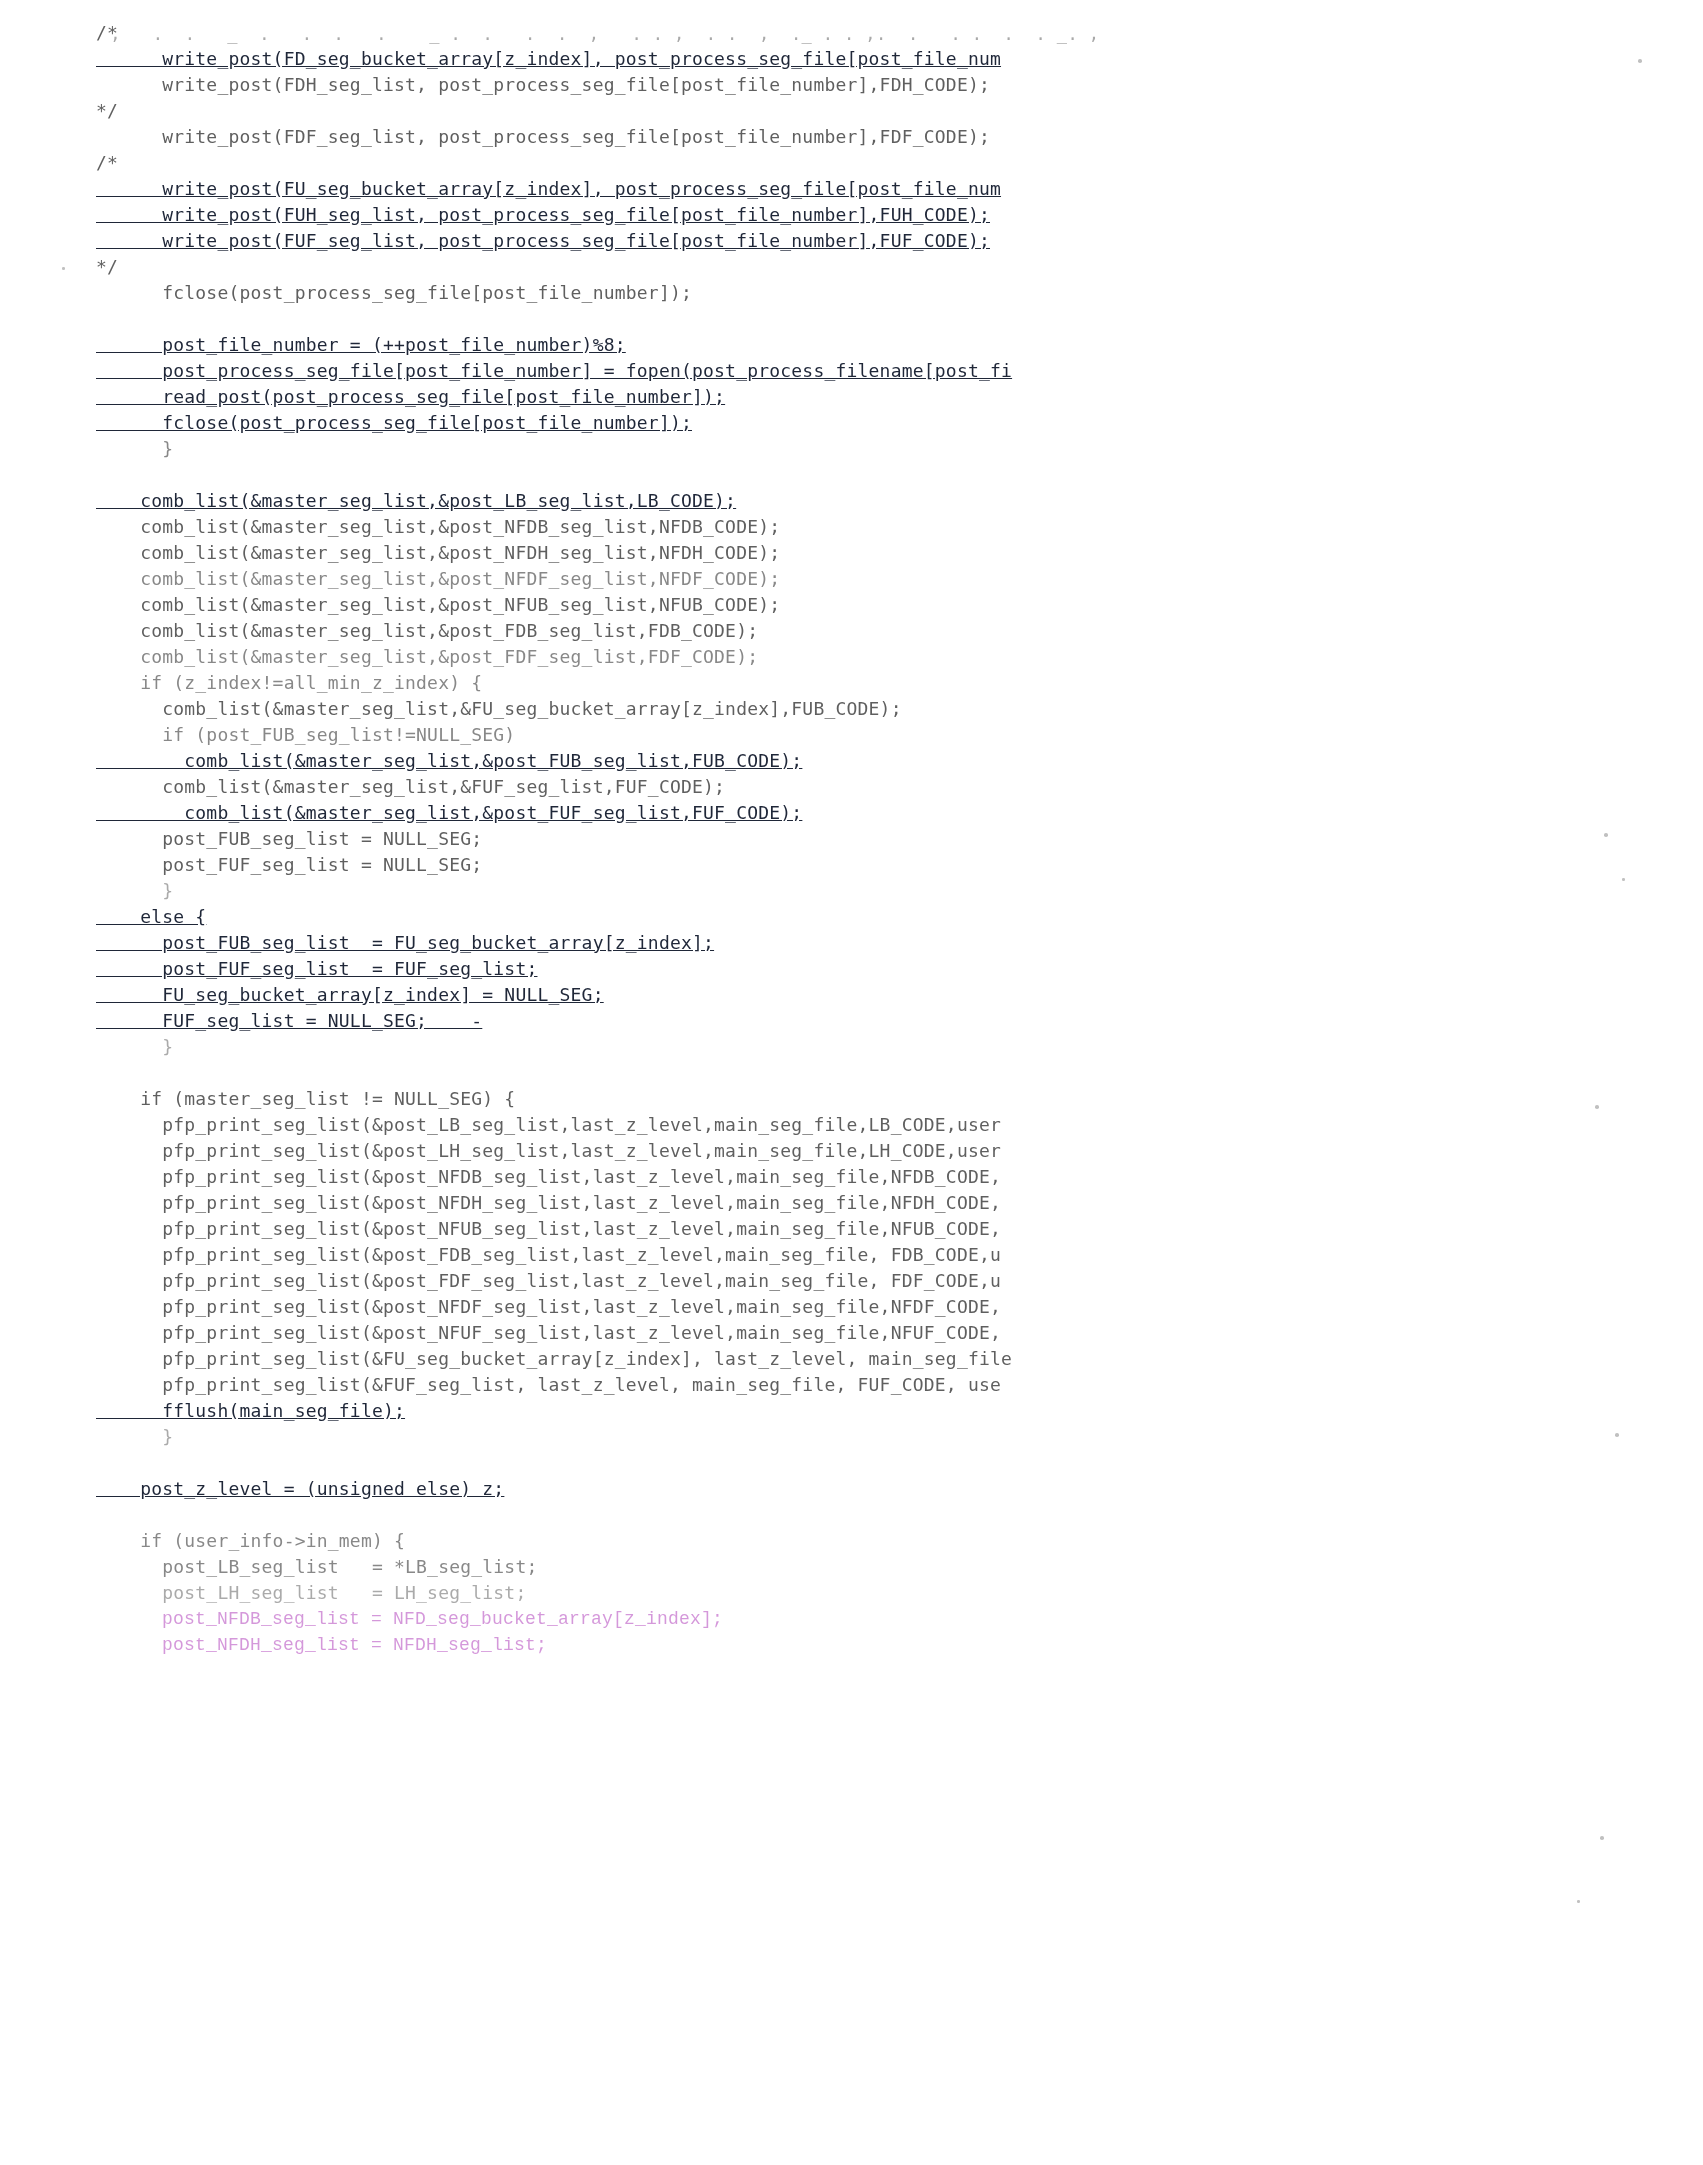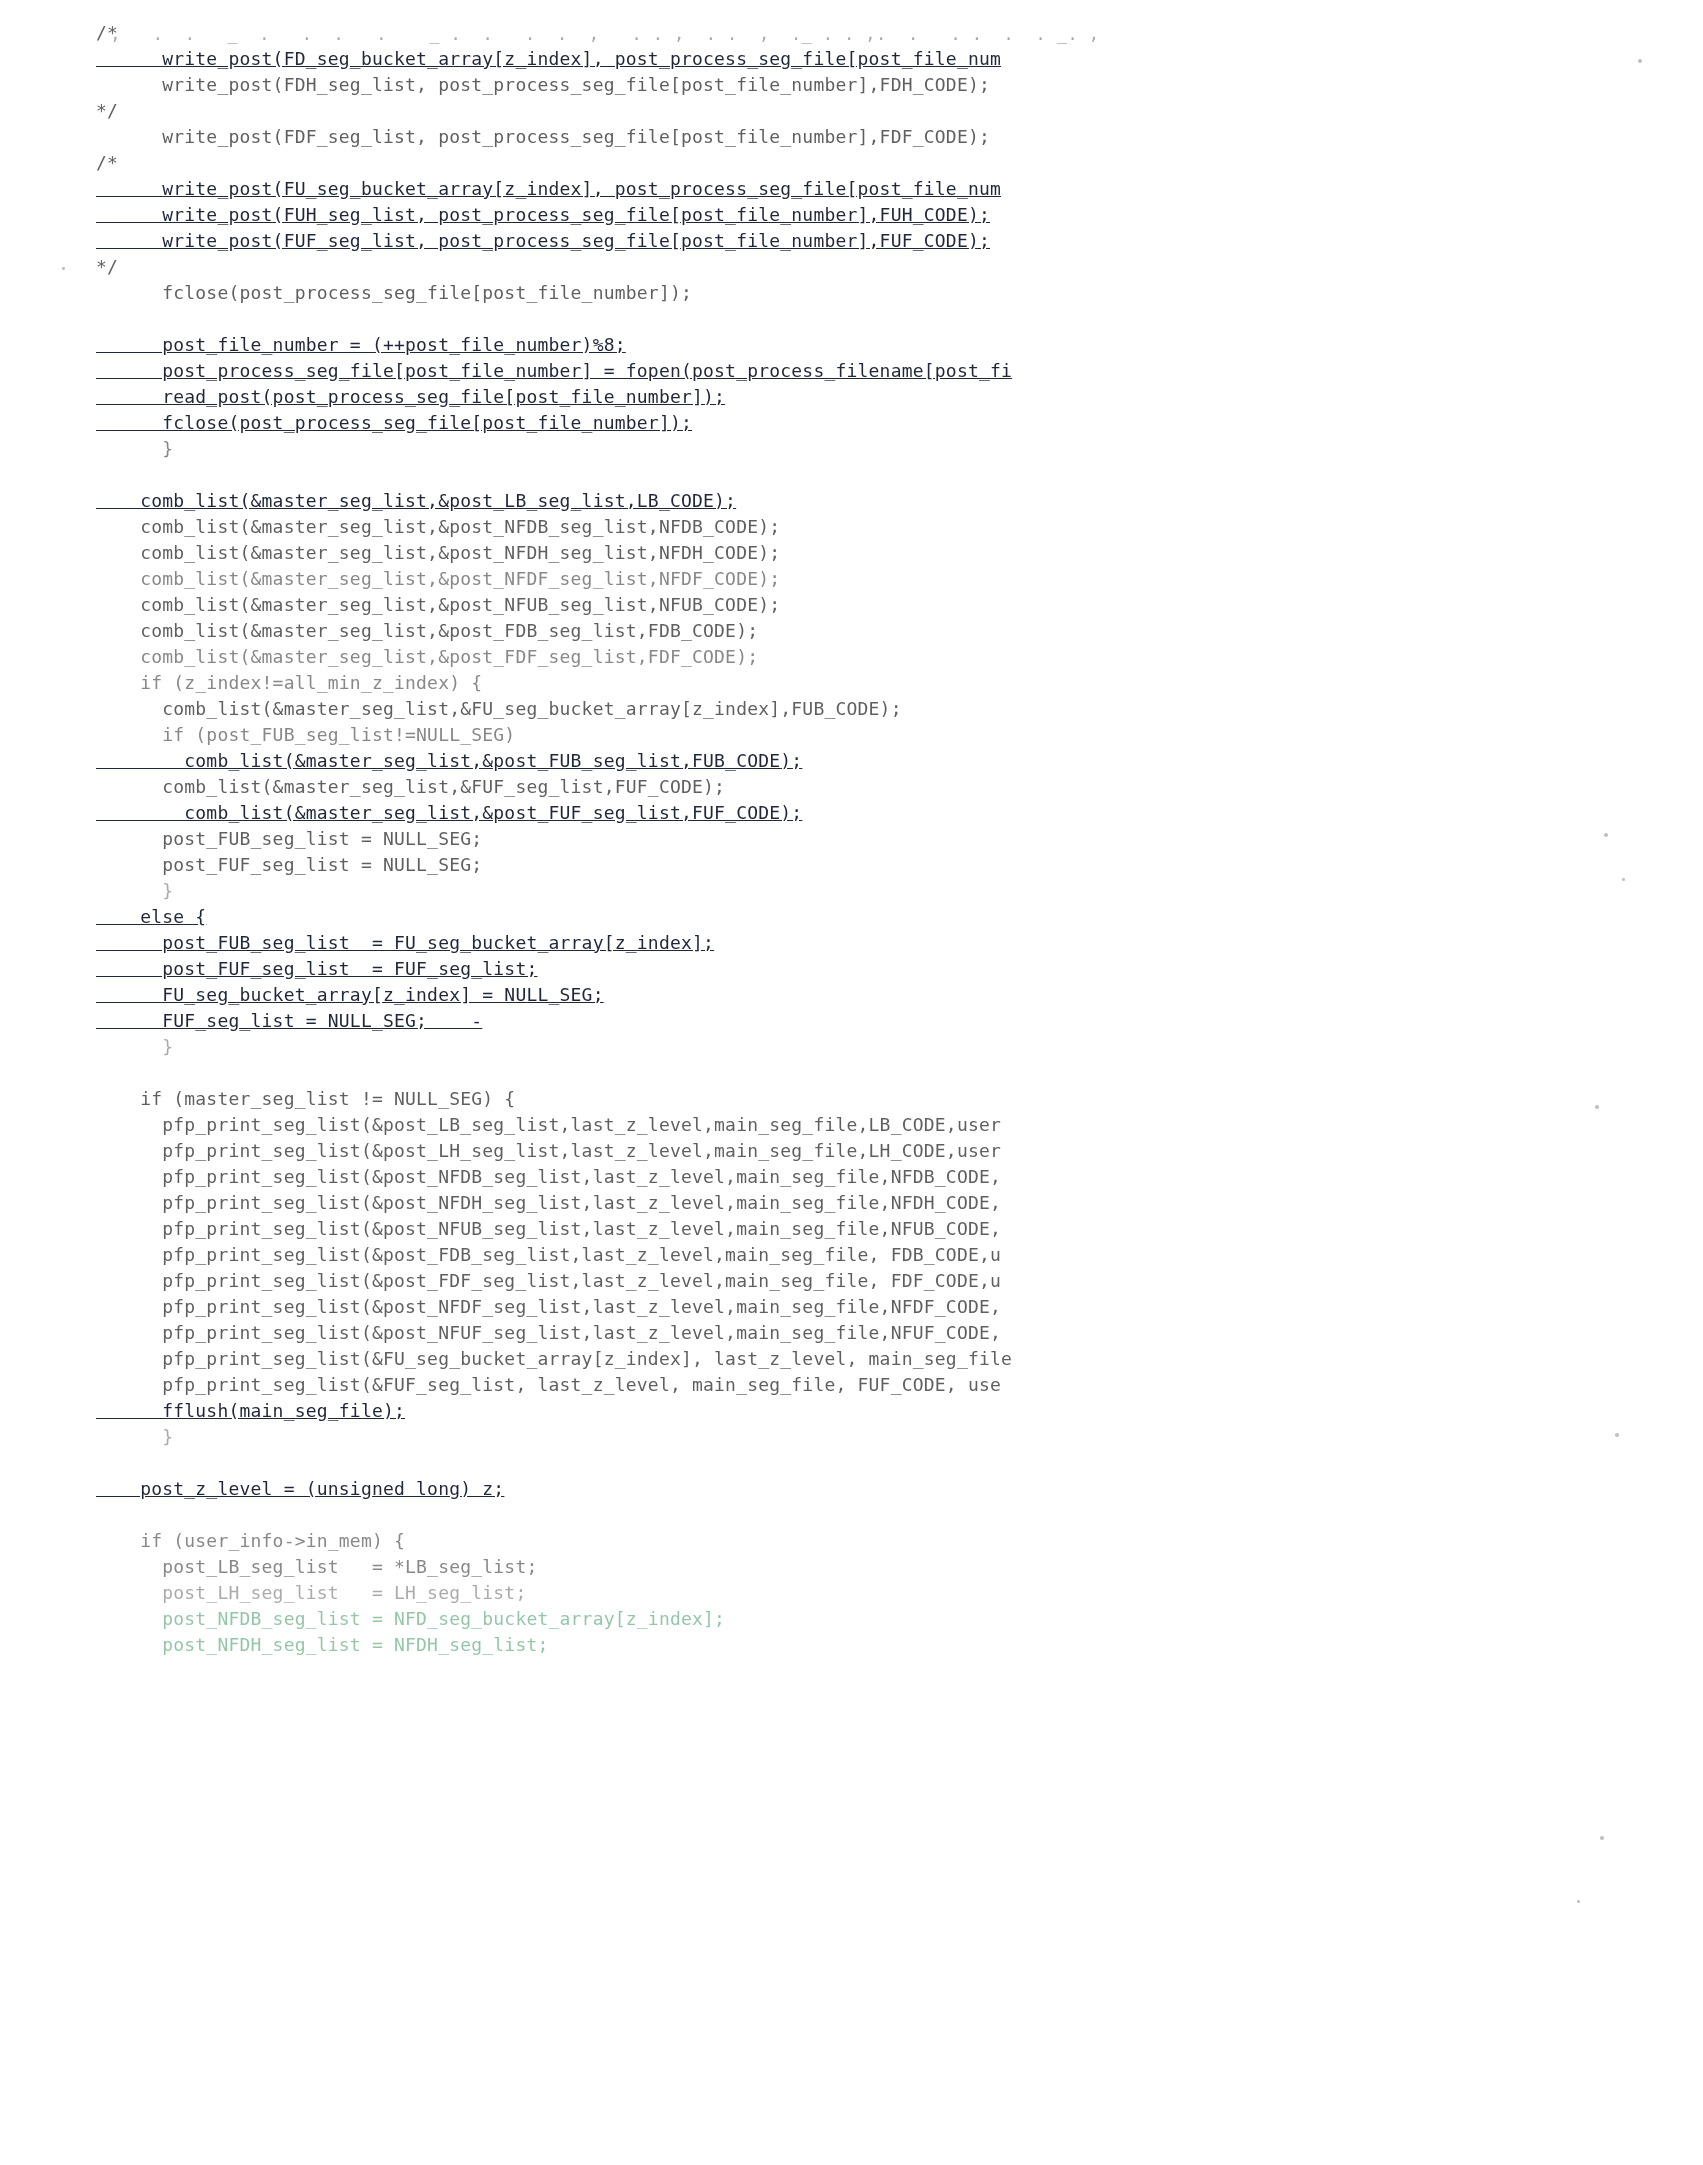--- a/index.html
+++ b/index.html
@@ -32,21 +32,21 @@
     line-height: 26px;
     white-space: pre;
     letter-spacing: 0.2px;
     color: #1a1a1a;
     height: 26px;
   }
   .f1 { color: #0f172a; opacity: 0.93; text-decoration: underline; }
   .f2 { color: #3d3d3d; opacity: 0.82; }
   .f3 { color: #565656; opacity: 0.70; }
   .f4 { color: #6e6e6e; opacity: 0.58; }
-  .f5 { color: #15803d; opacity: 0.45; }
+  .f5 { color: #a21caf; opacity: 0.45; font-family: Liberation Mono, monospace; }
   .blank { height: 26px; }
 
   
   .header-noise {
     position: absolute;
     left: 89px;
     top: 23px;
     width: 1568px;
     font-size: 17px;
     line-height: 23px;
@@ -121,21 +121,21 @@
       <div class="line f2">      pfp_print_seg_list(&amp;post_NFUB_seg_list,last_z_level,main_seg_file,NFUB_CODE,</div>
       <div class="line f2">      pfp_print_seg_list(&amp;post_FDB_seg_list,last_z_level,main_seg_file, FDB_CODE,u</div>
       <div class="line f2">      pfp_print_seg_list(&amp;post_FDF_seg_list,last_z_level,main_seg_file, FDF_CODE,u</div>
       <div class="line f2">      pfp_print_seg_list(&amp;post_NFDF_seg_list,last_z_level,main_seg_file,NFDF_CODE,</div>
       <div class="line f2">      pfp_print_seg_list(&amp;post_NFUF_seg_list,last_z_level,main_seg_file,NFUF_CODE,</div>
       <div class="line f2">      pfp_print_seg_list(&amp;FU_seg_bucket_array[z_index], last_z_level, main_seg_file</div>
       <div class="line f2">      pfp_print_seg_list(&amp;FUF_seg_list, last_z_level, main_seg_file, FUF_CODE, use</div>
       <div class="line f1">      fflush(main_seg_file);</div>
       <div class="line f4">      }</div>
       <div class="line blank"></div>
-      <div class="line f1">    post_z_level = (unsigned long) z;</div>
+      <div class="line f1">    post_z_level = (unsigned else) z;</div>
       <div class="line blank"></div>
       <div class="line f3">    if (user_info-&gt;in_mem) {</div>
       <div class="line f3">      post_LB_seg_list   = *LB_seg_list;</div>
       <div class="line f4">      post_LH_seg_list   = LH_seg_list;</div>
       <div class="line f5">      post_NFDB_seg_list = NFD_seg_bucket_array[z_index];</div>
       <div class="line f5">      post_NFDH_seg_list = NFDH_seg_list;</div>
     </div>
 
   <div class="speck" style="left:1638px; top:59px; width:3.6px; height:3.6px;"></div>
   <div class="speck" style="left:1604px; top:833px; width:3.6px; height:3.6px;"></div>

